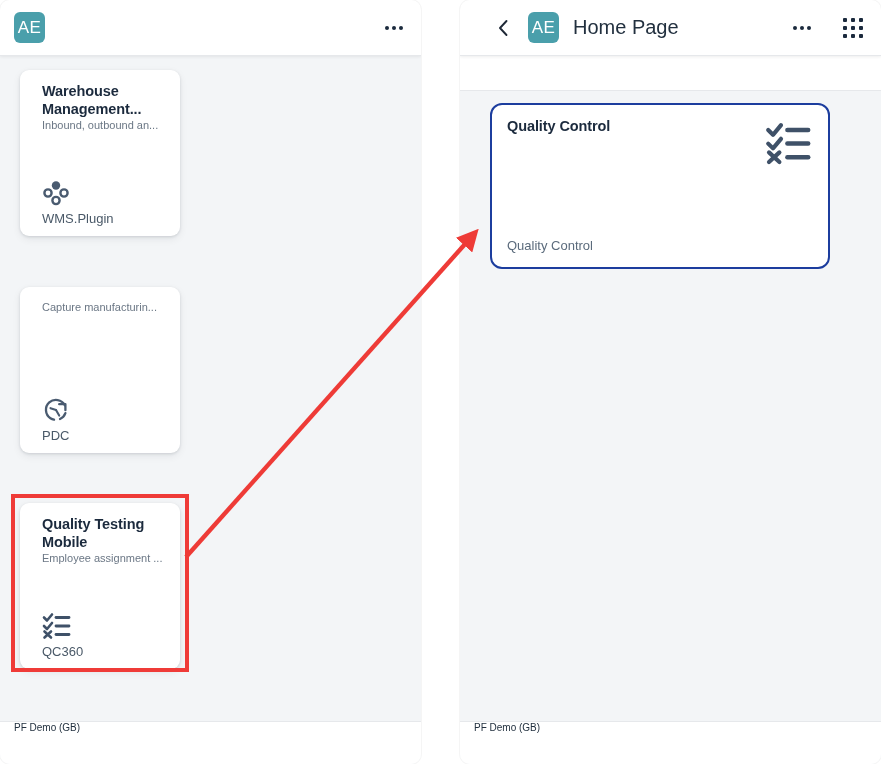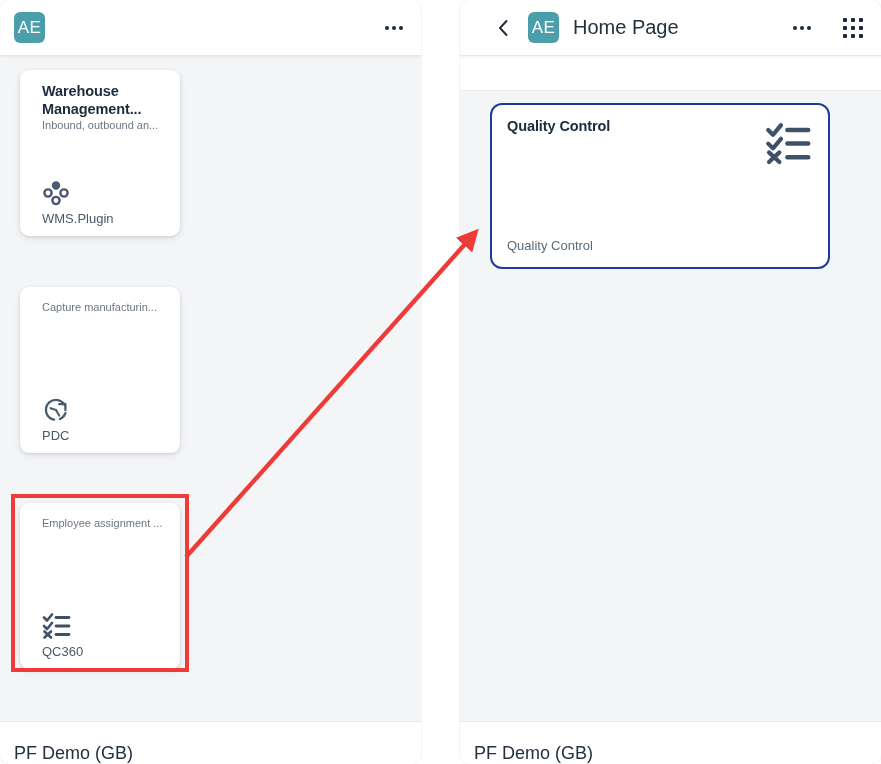--- a/index.html
+++ b/index.html
@@ -112,22 +112,22 @@
     height: 100%;
   }
 
   .panel-footer {
     position: absolute;
     left: 0; right: 0; bottom: 0;
     height: 42px;
     background: #ffffff;
     border-top: 1px solid #e6e8eb;
     display: flex;
-    align-items: flex-end;
-    font-size: 18px;
+    align-items: flex-start;
+    font-size: 10px;
     color: #22303f;
   }
 
   
   .tile {
     position: absolute;
     width: 160px;
     height: 166px;
     background: #ffffff;
     border-radius: 9px;
@@ -253,20 +253,21 @@
             <path d="M22.8 9.2 A10 10 0 1 0 23.4 17.2" fill="none" stroke="#4a5b70" stroke-width="2.3" stroke-linecap="round" stroke-dasharray="40 6 14 5"></path>
             <path d="M17.2 8.2 L23.4 8.2 L23.4 14.2" fill="none" stroke="#4a5b70" stroke-width="2.3" stroke-linecap="round" stroke-linejoin="round"></path>
             <path d="M14 14 L8.5 12.2" fill="none" stroke="#4a5b70" stroke-width="2.1" stroke-linecap="round"></path>
             <path d="M14 14 L17.2 19.6" fill="none" stroke="#4a5b70" stroke-width="2.1" stroke-linecap="round"></path>
           </svg>
         </div>
         <div class="tile-code">PDC</div>
       </div>
 
       <div class="tile" style="left:20px; top:447px;">
+        <div class="tile-title">Quality Testing Mobile</div>
         <div class="tile-sub">Employee assignment ...</div>
         <div class="tile-icon">
           <svg width="30" height="30" viewBox="0 0 30 30">
             <path d="M2 7.5 L5 10.5 L10 4.5" fill="none" stroke="#3f5168" stroke-width="2.6" stroke-linecap="round" stroke-linejoin="round"></path>
             <path d="M2 16 L5 19 L10 13" fill="none" stroke="#3f5168" stroke-width="2.6" stroke-linecap="round" stroke-linejoin="round"></path>
             <path d="M2.5 21.5 L9 27.5 M9 21.5 L2.5 27.5" fill="none" stroke="#3f5168" stroke-width="2.6" stroke-linecap="round"></path>
             <path d="M14 7.5 L27 7.5" stroke="#3f5168" stroke-width="2.8" stroke-linecap="round"></path>
             <path d="M14 16 L27 16" stroke="#3f5168" stroke-width="2.8" stroke-linecap="round"></path>
             <path d="M14 24.5 L27 24.5" stroke="#3f5168" stroke-width="2.8" stroke-linecap="round"></path>
           </svg>

